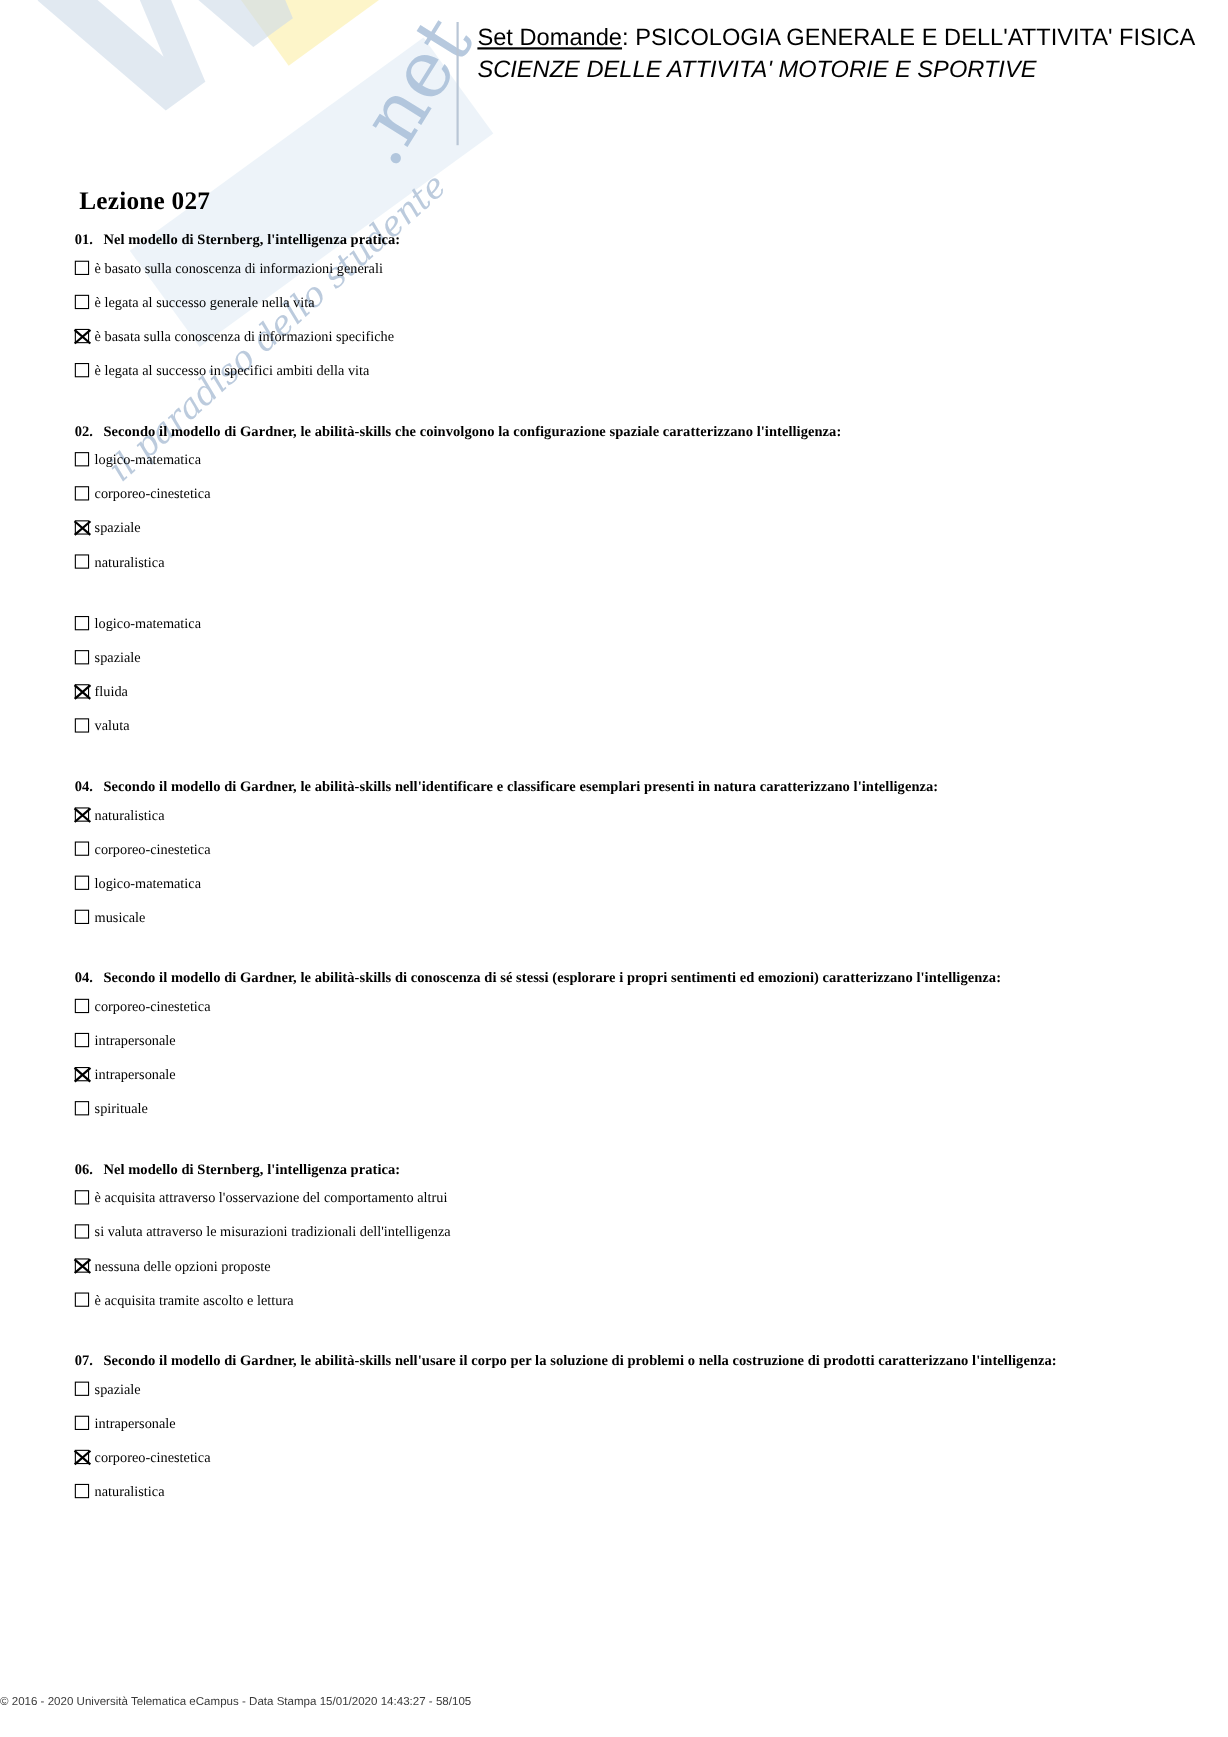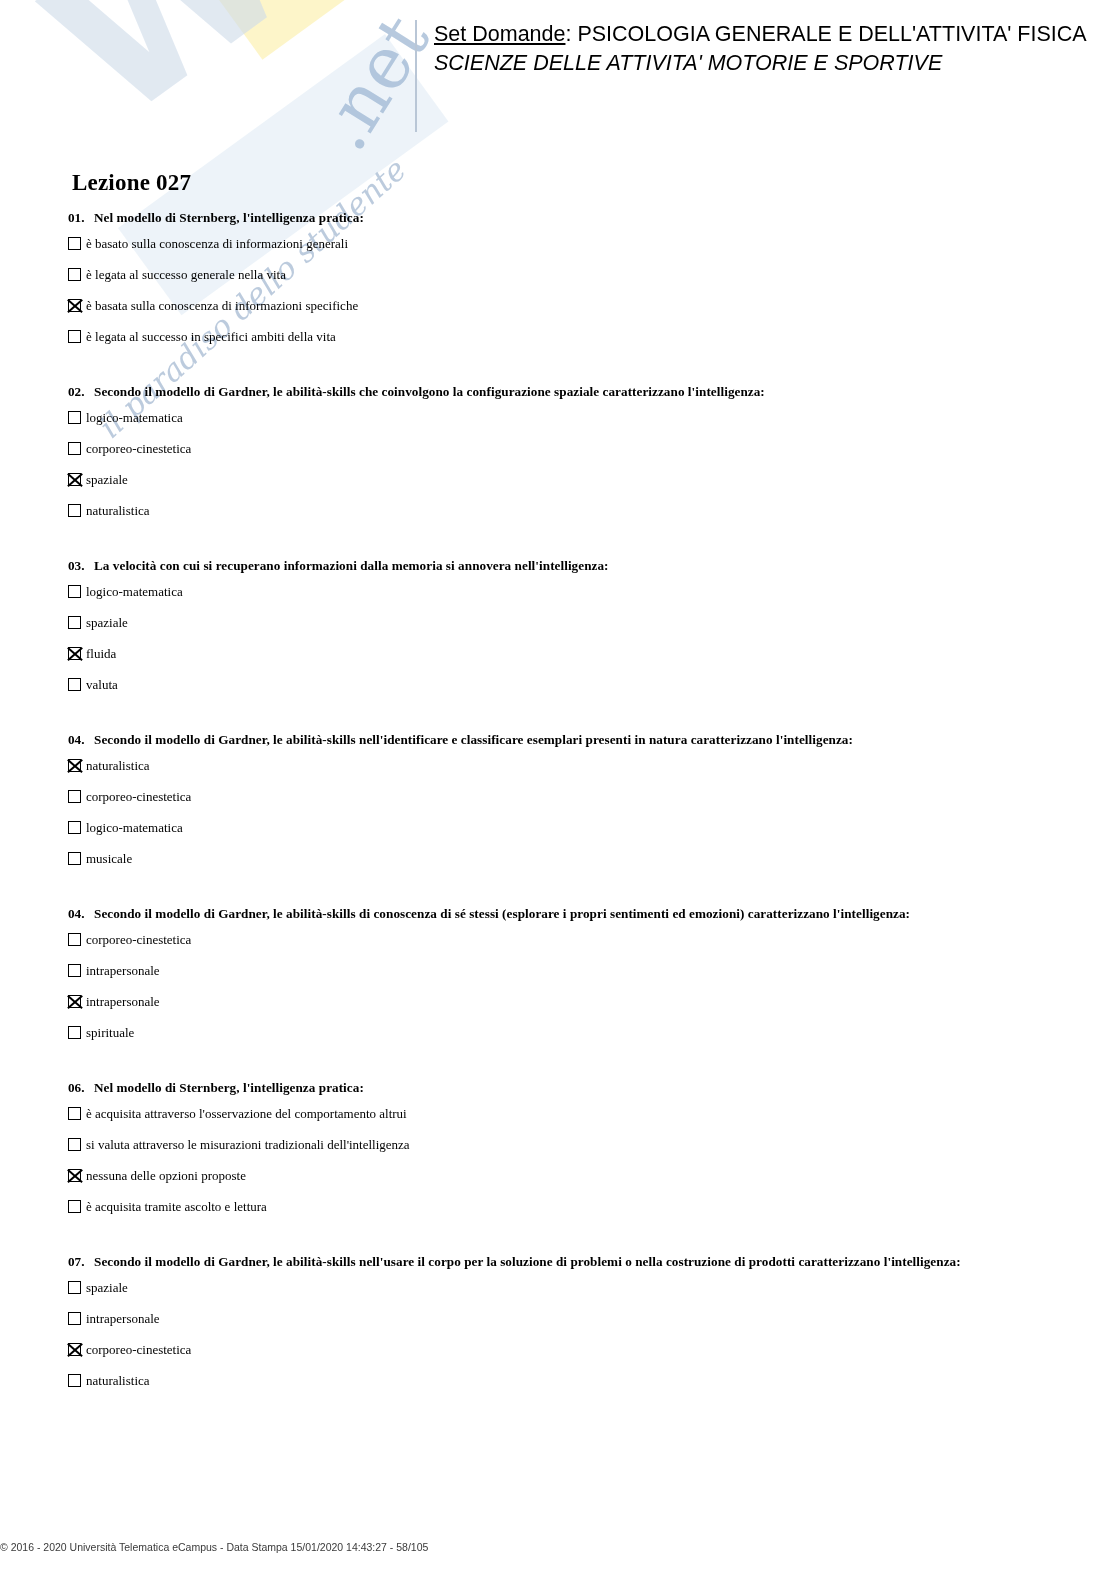--- a/index.html
+++ b/index.html
@@ -238,21 +238,20 @@
             <span class="cb checked"></span>
             <span class="opt-label">spaziale</span>
           </div>
           <div class="option">
             <span class="cb"></span>
             <span class="opt-label">naturalistica</span>
           </div>
         </div>
         <div class="q-gap"></div>
         <div class="question">
-          <div class="q-head"><span class="q-num">03.</span><span class="q-text">La velocità con cui si recuperano informazioni dalla memoria si annovera nell'intelligenza:</span></div>
           <div class="option">
             <span class="cb"></span>
             <span class="opt-label">logico-matematica</span>
           </div>
           <div class="option">
             <span class="cb"></span>
             <span class="opt-label">spaziale</span>
           </div>
           <div class="option">
             <span class="cb checked"></span>

